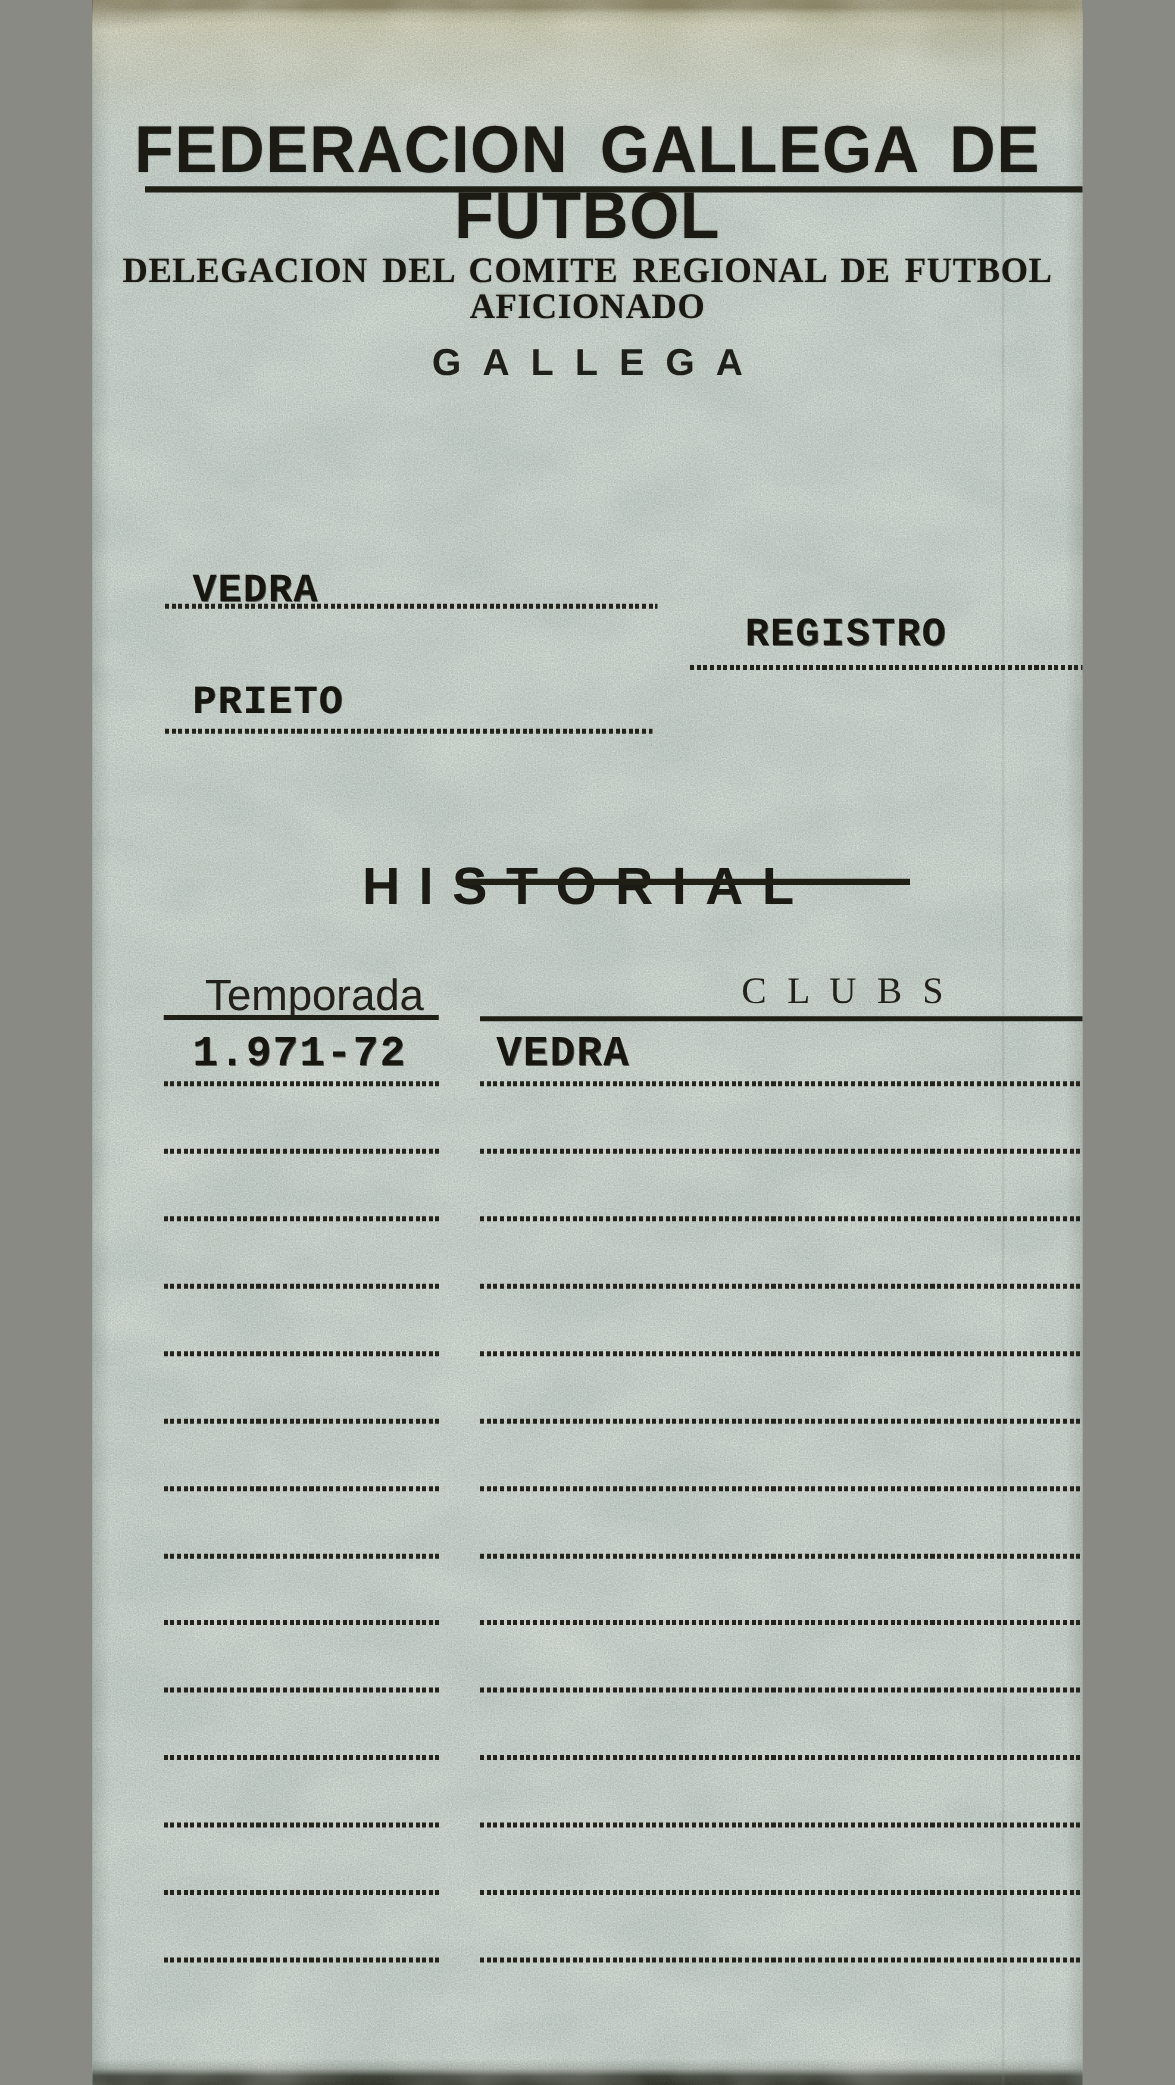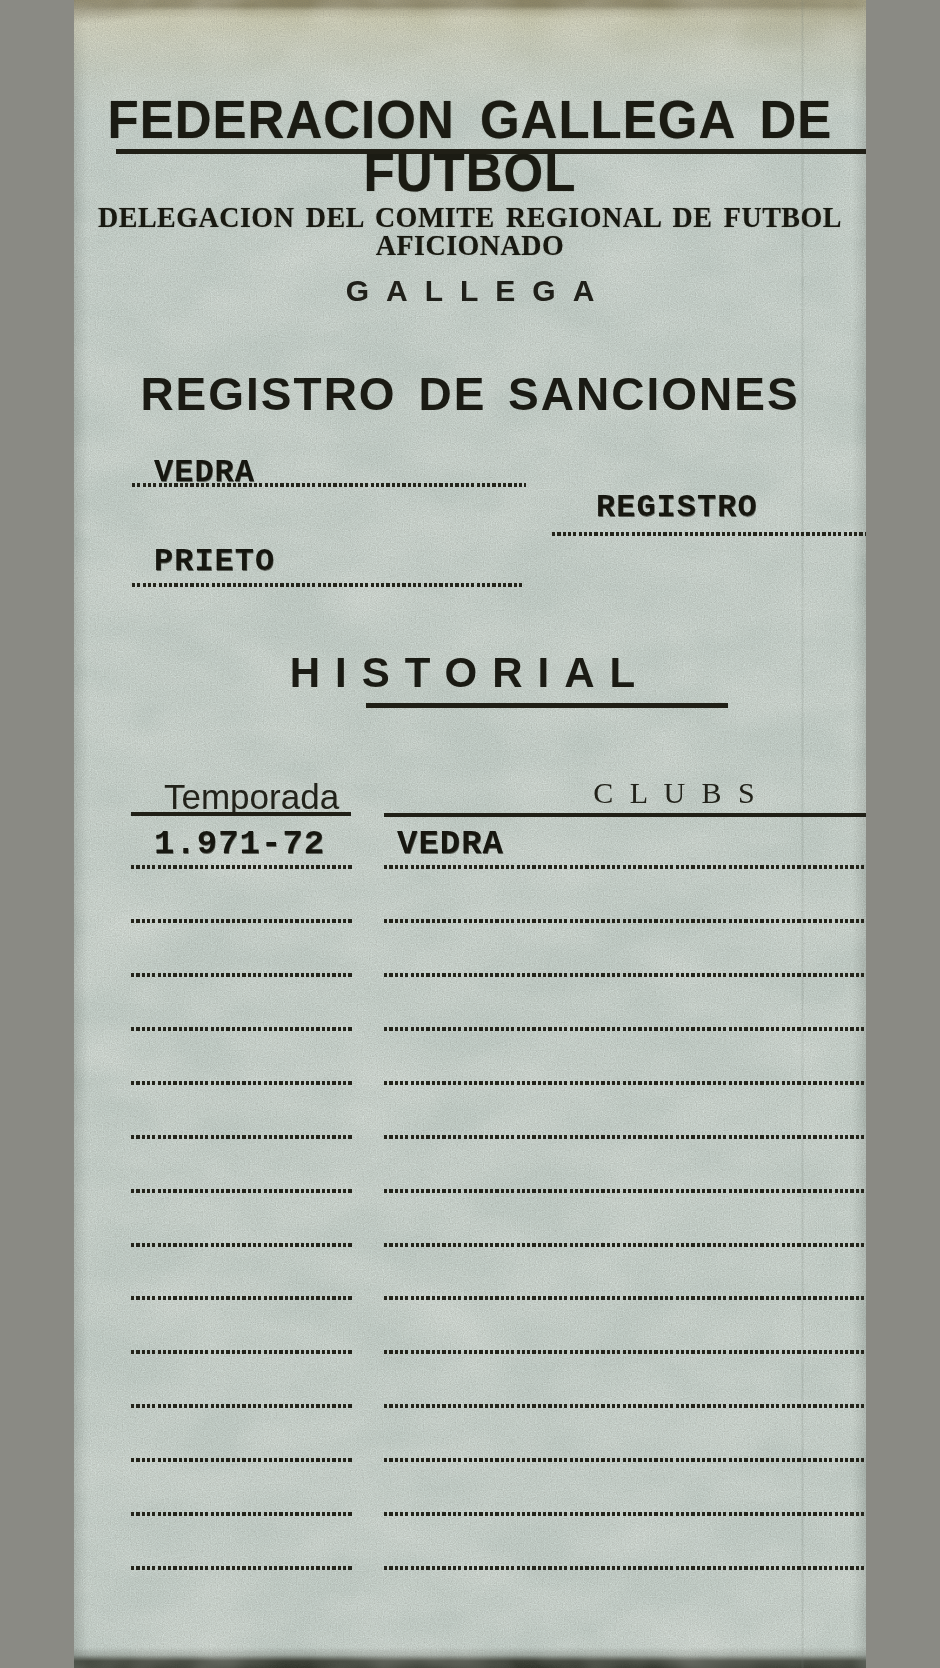--- a/index.html
+++ b/index.html
@@ -67,21 +67,21 @@
   .dotted {
     height:4px;
     background-image: repeating-linear-gradient(90deg,
       #23231a 0px, #23231a 3.2px, rgba(0,0,0,0) 3.2px, rgba(0,0,0,0) 5.3px);
   }
   .name1-line { top:483px; left:58px;  width:394px; }
   .gname-line { top:532px; left:478px; width:419px; }
   .name2-line { top:583px; left:58px;  width:390px; }
 
   .historial {
-    top:652px; font-size:42px; font-weight:700; letter-spacing:15px; line-height:1;
+    top:688px; font-size:42px; font-weight:700; letter-spacing:15px; line-height:1;
     padding-left:0; color:#1b1b14;
   }
   .historial-rule { top:703px; left:292px; width:362px; height:5px; }
 
   .col-temporada {
     top:779px; left:90px; font-family:Liberation Sans, sans-serif;
     font-size:35px; line-height:1; color:#22221a;
   }
   .col-clubs {
     top:778px; left:310px; width:583px; text-align:center;
@@ -114,21 +114,20 @@
       <feColorMatrix type="matrix" values="0 0 0 0 1  0 0 0 0 1  0 0 0 0 0.96  0.5 0.5 0.5 0 -0.55"></feColorMatrix>
     </filter>
     <rect width="940" height="1668" filter="url(#blotch)" opacity="0.5"></rect>
     <rect width="940" height="1668" filter="url(#fine)" opacity="0.55"></rect>
   </svg>
 
   <div class="abs center fed-title">FEDERACION GALLEGA DE FUTBOL</div>
   <div class="abs rule fed-rule"></div>
   <div class="abs center delegation">DELEGACION DEL COMITE REGIONAL DE FUTBOL AFICIONADO</div>
   <div class="abs center city">GALLEGA</div>
-  <div class="abs center registro">REGISTRO DE SANCIONES</div>
 
   <div class="abs typed name1">VEDRA</div>
   <div class="abs dotted name1-line"></div>
   <div class="abs typed gname">REGISTRO</div>
   <div class="abs dotted gname-line"></div>
   <div class="abs typed name2">PRIETO</div>
   <div class="abs dotted name2-line"></div>
 
   <div class="abs center historial">HISTORIAL</div>
   <div class="abs rule historial-rule"></div>

